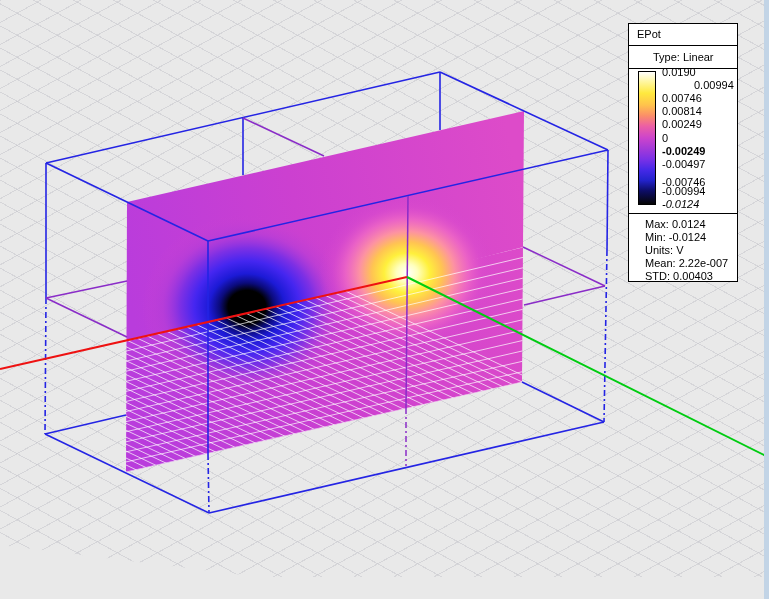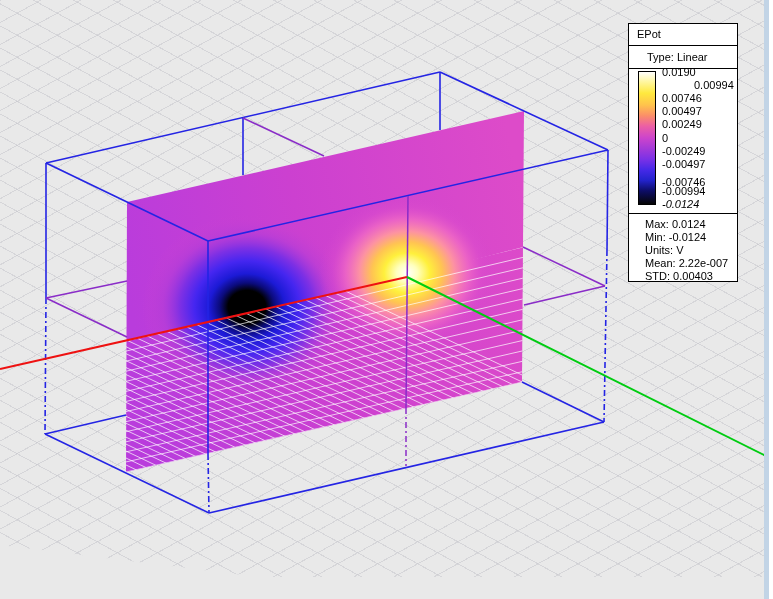--- a/index.html
+++ b/index.html
@@ -24,21 +24,21 @@
   .axis-y{stroke:var(--axis-y,#00cc11);stroke-width:2;}
   .mesh-line{stroke:var(--mesh-color,rgba(255,255,255,.7));stroke-width:1;}
 
   
   .legend{
     position:absolute;left:628px;top:23px;width:110px;height:259px;
     background:#ffffff;border:1px solid #000;box-sizing:border-box;
     font-size:11px;color:#000;
   }
   .lg-row1{height:21px;line-height:21px;padding-left:8px;border-bottom:1px solid #000;}
-  .lg-row2{height:22px;line-height:22px;padding-left:18px;border-bottom:1px solid #000;}
+  .lg-row2{height:22px;line-height:22px;padding-left:24px;border-bottom:1px solid #000;}
   .lg-body{position:relative;height:144px;border-bottom:1px solid #000;}
   .lg-swatch{
     position:absolute;left:9px;top:2px;width:16px;height:132px;
     border:1px solid #000;
   }
   .lg-tick{
     position:absolute;left:33px;height:13px;line-height:13px;
     white-space:nowrap;font-size:11px;
   }
   .lg-stats{padding:4px 0 0 16px;line-height:13.1px;font-size:11px;}
@@ -181,24 +181,24 @@
 
   <div class="legend">
     <div class="lg-row1">EPot</div>
     <div class="lg-row2">Type: Linear</div>
     <div class="lg-body">
       <div class="lg-swatch" id="colorbar" style="background: linear-gradient(rgb(255, 255, 255) 0%, rgb(255, 247, 164) 7%, rgb(255, 233, 62) 16%, rgb(255, 195, 76) 25%, rgb(251, 143, 104) 33%, rgb(236, 95, 164) 41%, rgb(204, 68, 204) 50%, rgb(164, 58, 216) 58%, rgb(123, 49, 230) 66%, rgb(70, 41, 232) 74%, rgb(35, 35, 204) 82%, rgb(13, 13, 102) 90%, rgb(5, 5, 5) 100%);"></div>
       <div id="ticks">
           <span class="lg-tick" style="top: -3.5px;">0.0190</span>
           <span class="lg-tick" style="top: 9.73px; margin-left: 32px;">0.00994</span>
           <span class="lg-tick" style="top: 22.96px;">0.00746</span>
-          <span class="lg-tick" style="top: 36.19px;">0.00497</span>
+          <span class="lg-tick" style="top: 36.19px;">0.00814</span>
           <span class="lg-tick" style="top: 49.42px;">0.00249</span>
           <span class="lg-tick" style="top: 62.65px;">0</span>
-          <span class="lg-tick" style="top: 75.88px;">-0.00249</span>
+          <span class="lg-tick" style="top: 75.88px; font-weight: bold;">-0.00249</span>
           <span class="lg-tick" style="top: 89.11px;">-0.00497</span>
           <span class="lg-tick" style="top: 107px;">-0.00746</span>
           <span class="lg-tick" style="top: 115.57px;">-0.00994</span>
           <span class="lg-tick" style="top: 128.8px; font-style: italic;">-0.0124</span>
         </div>
     </div>
     <div class="lg-stats" id="stats">
         <div>Max: 0.0124</div>
         <div>Min: -0.0124</div>
         <div>Units: V</div>

